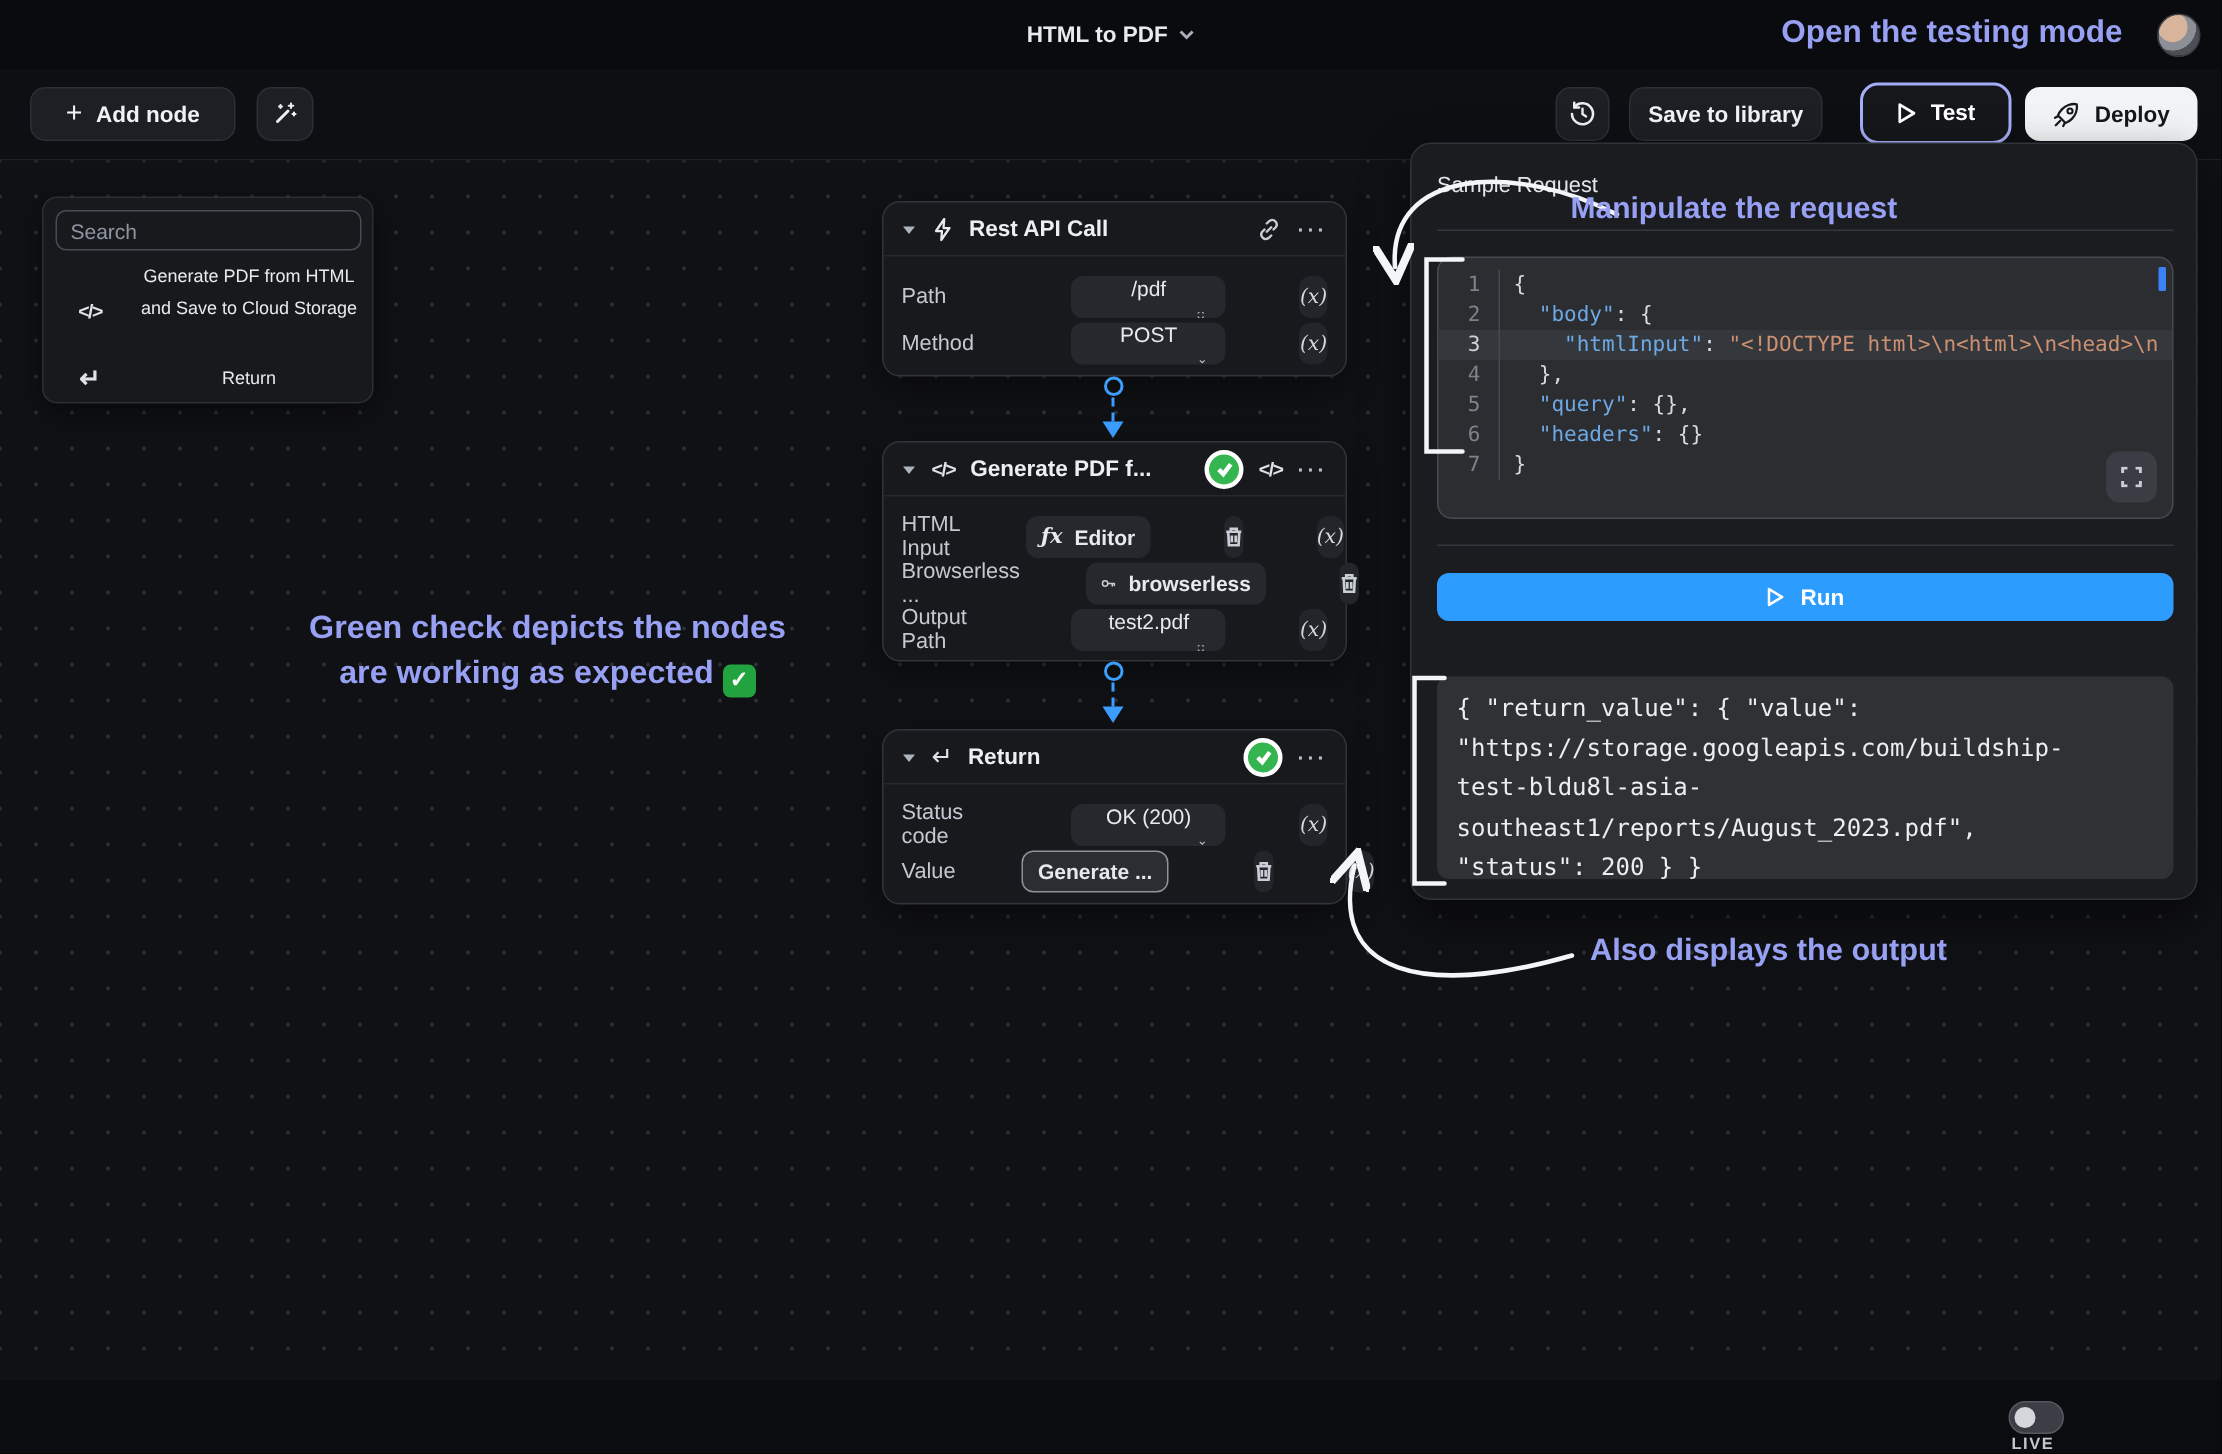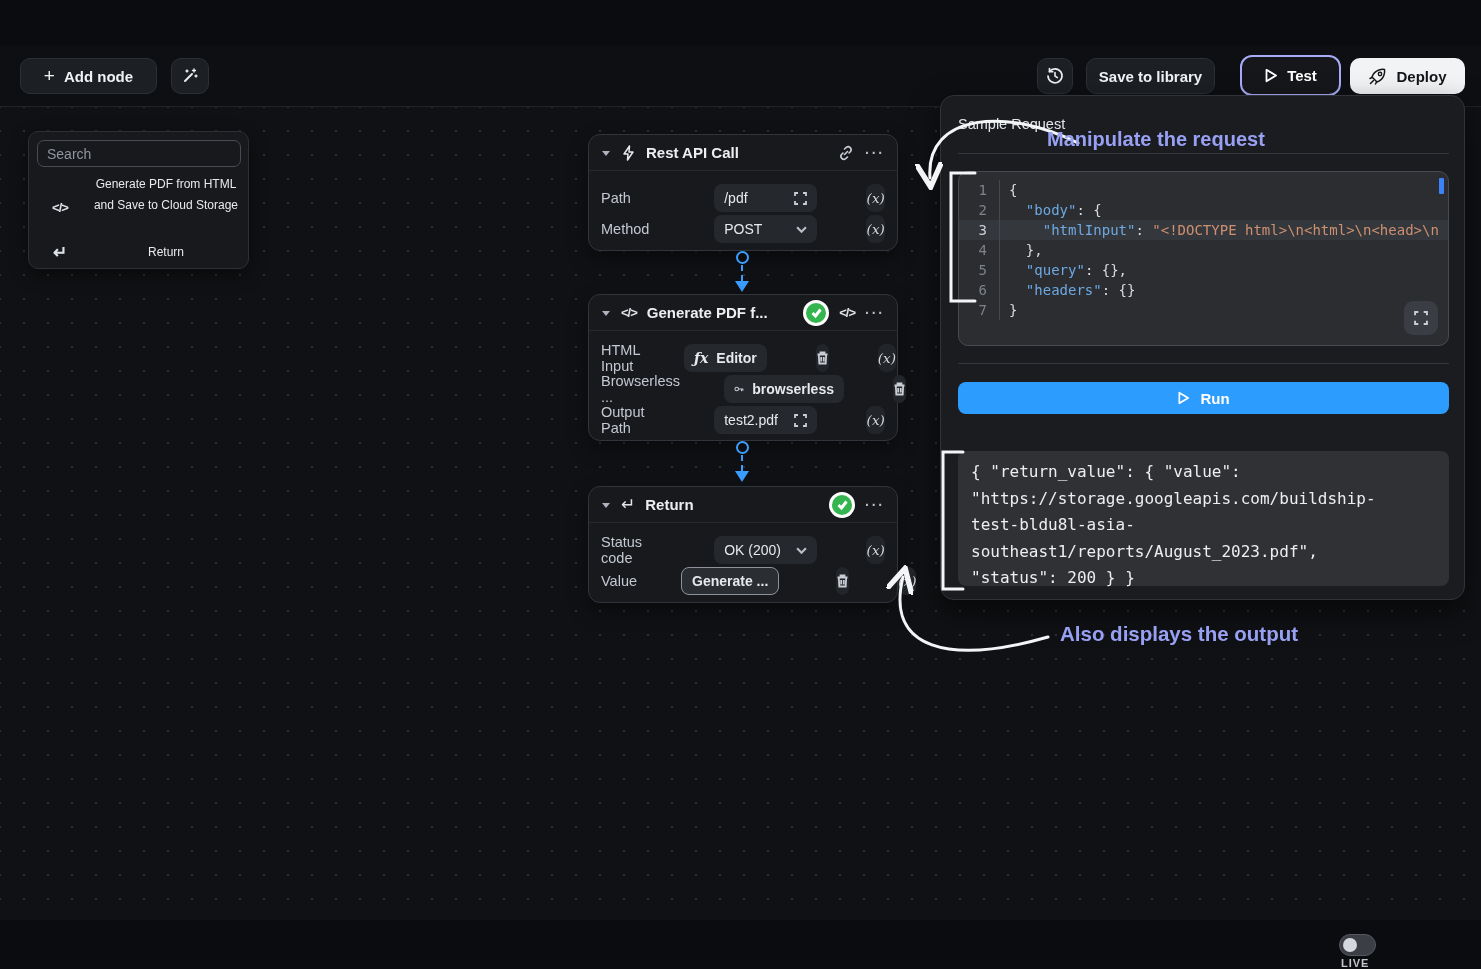--- a/index.html
+++ b/index.html
@@ -38,21 +38,21 @@
   .pal-label{width:150px;font-size:12px;line-height:21px;color:#e8eaec;text-align:center;}
   
   .node{position:absolute;left:588px;width:310px;background:#17191d;border:1px solid #31343a;border-radius:12px;box-shadow:0 8px 20px rgba(0,0,0,.4);}
   .node-head{height:36px;display:flex;align-items:center;padding:0 12px;border-bottom:1px solid #26292e;gap:10px;}
   .node-title{font-size:15px;font-weight:600;color:#eceef1;flex:0 0 auto;}
   .head-spacer{flex:1;}
   .node-body{padding:10px 12px 12px;}
   .frow{display:flex;align-items:center;height:28px;margin-top:3px;gap:44px;}
   .flabel{width:104px;font-size:14.5px;color:#c3c8d1;}
   .pill{height:28px;background:#25282d;border-radius:8px;display:flex;align-items:center;padding:0 10px;color:#e7e9ec;font-size:14px;gap:8px;}
-  .pill.grow{width:145px;}
+  .pill.grow{width:145px;flex-direction:column;}
   .pill.mid{width:120px;}
   .sqbtn{width:28px;height:28px;background:#22252a;border-radius:8px;display:flex;align-items:center;justify-content:center;margin-left:5px;color:#d6d9de;cursor:pointer;}
   .xvar{font-size:13.5px;font-style:italic;color:#d6d9de;font-family:"DejaVu Serif",serif;}
   .exp-ico,.trash-ico{stroke:#c9cdd4;fill:none;stroke-width:1.8;}
   .chev-s{width:11px;height:11px;stroke:#b9bec7;stroke-width:2;fill:none;margin-left:auto;}
   .caret{width:10px;height:10px;fill:#aeb4bd;}
   .dots{color:#b7bcc4;font-weight:700;letter-spacing:2px;font-size:14px;cursor:pointer;}
   .gcheck{width:26px;height:26px;border-radius:50%;background:#35b54f;border:3.5px solid #fff;display:flex;align-items:center;justify-content:center;}
   .gcheck svg{stroke:#fff;stroke-width:3;fill:none;width:13px;height:13px;}
   .code-ico{font-size:13px;font-weight:700;color:#dfe2e7;letter-spacing:-1px;}
@@ -92,20 +92,30 @@
   .entries{position:absolute;left:1222px;top:17px;font-size:14px;color:#d2d5da;}
   .toggle{position:absolute;left:1339px;top:934px;width:37px;height:22px;background:#3b3e44;border:1px solid #55585e;border-radius:12px;z-index:8;cursor:pointer;}
   .knob{position:absolute;left:3px;top:3px;width:14px;height:14px;border-radius:50%;background:#d4d7db;}
   .live-lbl{position:absolute;left:1341px;top:957px;font-size:11px;font-weight:700;letter-spacing:1px;color:#c3c7cd;z-index:8;}
 </style>
 </head>
 <body>
 
 <div id="app">
 
+  <div class="topbar">
+    <div class="wf-title">
+      <span>HTML to PDF</span>
+      <svg class="chev" viewBox="0 0 10 10">
+          <path d="M1 3 L5 7 L9 3"></path>
+        </svg>
+    </div>
+    <div class="anno anno-top">Open the testing mode</div>
+    <div class="avatar"></div>
+  </div>
 
   <div class="toolbar">
     <div class="btn btn-dark add-node">
       <span class="plus">+</span>
       <span>Add node</span>
     </div>
     <div class="btn btn-dark wand-btn">
       <svg width="18" height="18" viewBox="0 0 18 18">
         <path d="M4 14 L11 7" stroke="#eceef1" stroke-width="2" stroke-linecap="round"></path>
         <path d="M13 2 v3 M11.5 3.5 h3 M15 8 v2 M14 9 h2 M6 3 v2 M5 4 h2" stroke="#eceef1" stroke-width="1.4" stroke-linecap="round"></path>
@@ -311,20 +321,24 @@
                 <path d="M1.5 3.5 h10 M4.5 3.5 v-2 h4 v2 M2.8 3.5 l.5 9 h6.4 l.5-9 M5.2 6 v4.5 M7.8 6 v4.5"></path>
               </svg>
           </div>
           <div class="sqbtn">
               <span class="xvar">(x)</span>
             </div>
         </div>
       </div>
     </div>
 
+    <div class="anno anno-green">
+      <span>Green check depicts the nodes</span><br>
+      <span>are working as expected</span><span class="check-emoji">✓</span>
+    </div>
   </div>
 
   <div class="panel">
     <div class="panel-title">Sample Request</div>
     <div class="pdivider" style="top:57px;"></div>
 
     <div class="editor">
       <div class="cline">
           <span class="gut">1</span>
           <span class="ccode"><span class="p">{</span></span>

